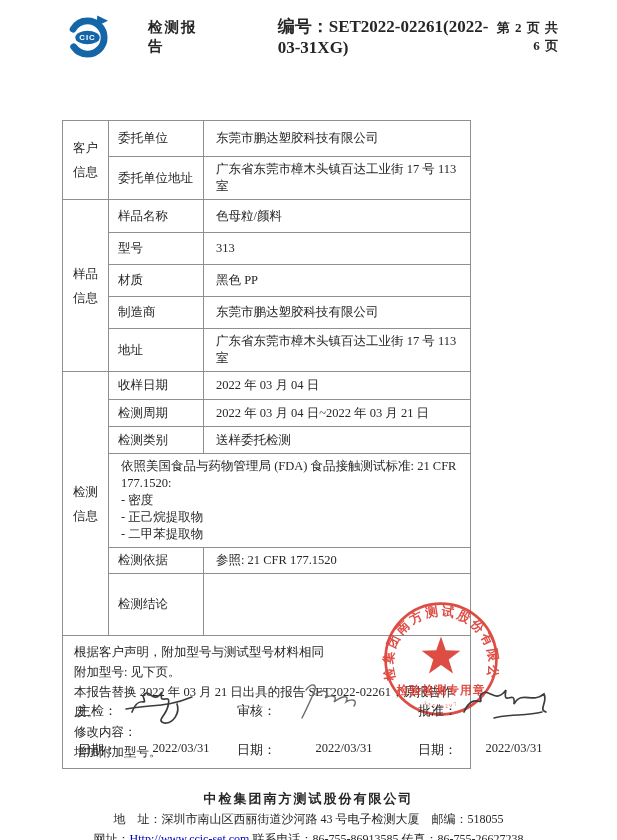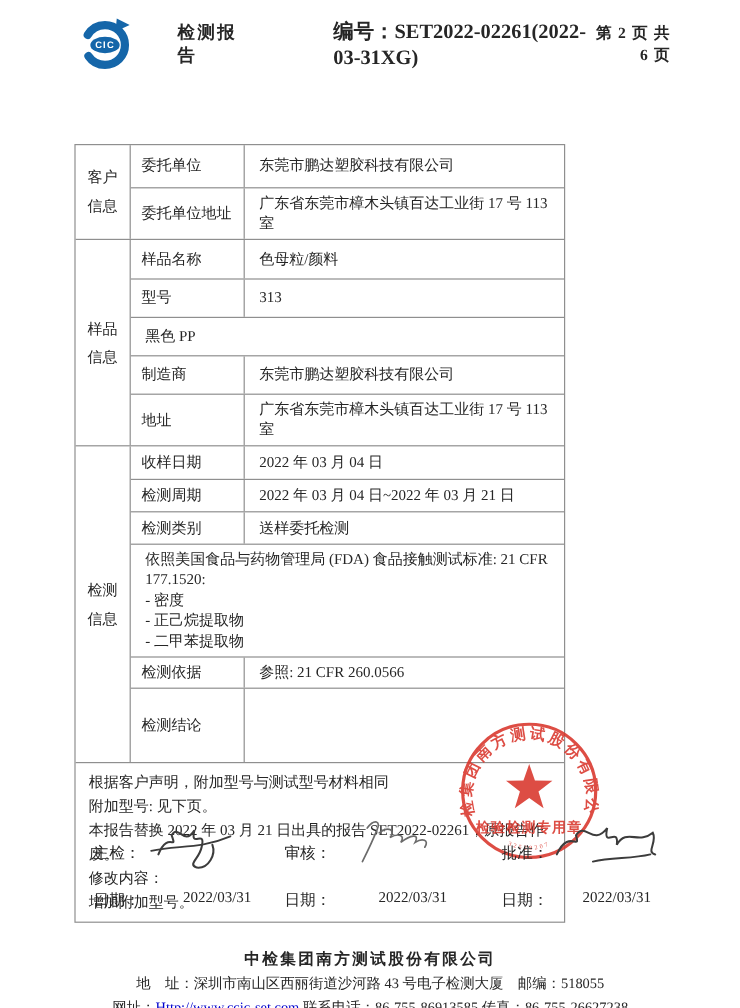--- a/index.html
+++ b/index.html
@@ -114,20 +114,21 @@
       <div class="trows">
         <div class="trow r-32">
           <div class="tlabel">样品名称</div>
           <div class="tvalue">色母粒/颜料</div>
         </div>
         <div class="trow r-32">
           <div class="tlabel">型号</div>
           <div class="tvalue">313</div>
         </div>
         <div class="trow r-32">
+          <div class="tlabel">材质</div>
           <div class="tvalue">黑色 PP</div>
         </div>
         <div class="trow r-32">
           <div class="tlabel">制造商</div>
           <div class="tvalue">东莞市鹏达塑胶科技有限公司</div>
         </div>
         <div class="trow r-32">
           <div class="tlabel">地址</div>
           <div class="tvalue">广东省东莞市樟木头镇百达工业街 17 号 113 室</div>
         </div>
@@ -152,21 +153,21 @@
         </div>
         <div class="trow r-85">
           <div class="tvalue preline">依照美国食品与药物管理局 (FDA) 食品接触测试标准: 21 CFR
 177.1520:
 - 密度
 - 正己烷提取物
 - 二甲苯提取物</div>
         </div>
         <div class="trow r-26">
           <div class="tlabel">检测依据</div>
-          <div class="tvalue">参照: 21 CFR 260.0566</div>
+          <div class="tvalue">参照: 21 CFR 177.1520</div>
         </div>
         <div class="trow r-62">
           <div class="tlabel">检测结论</div>
         </div>
       </div>
     </div>
 
     <div class="tsection">
       <div class="note-cell">根据客户声明，附加型号与测试型号材料相同
 附加型号: 见下页。

